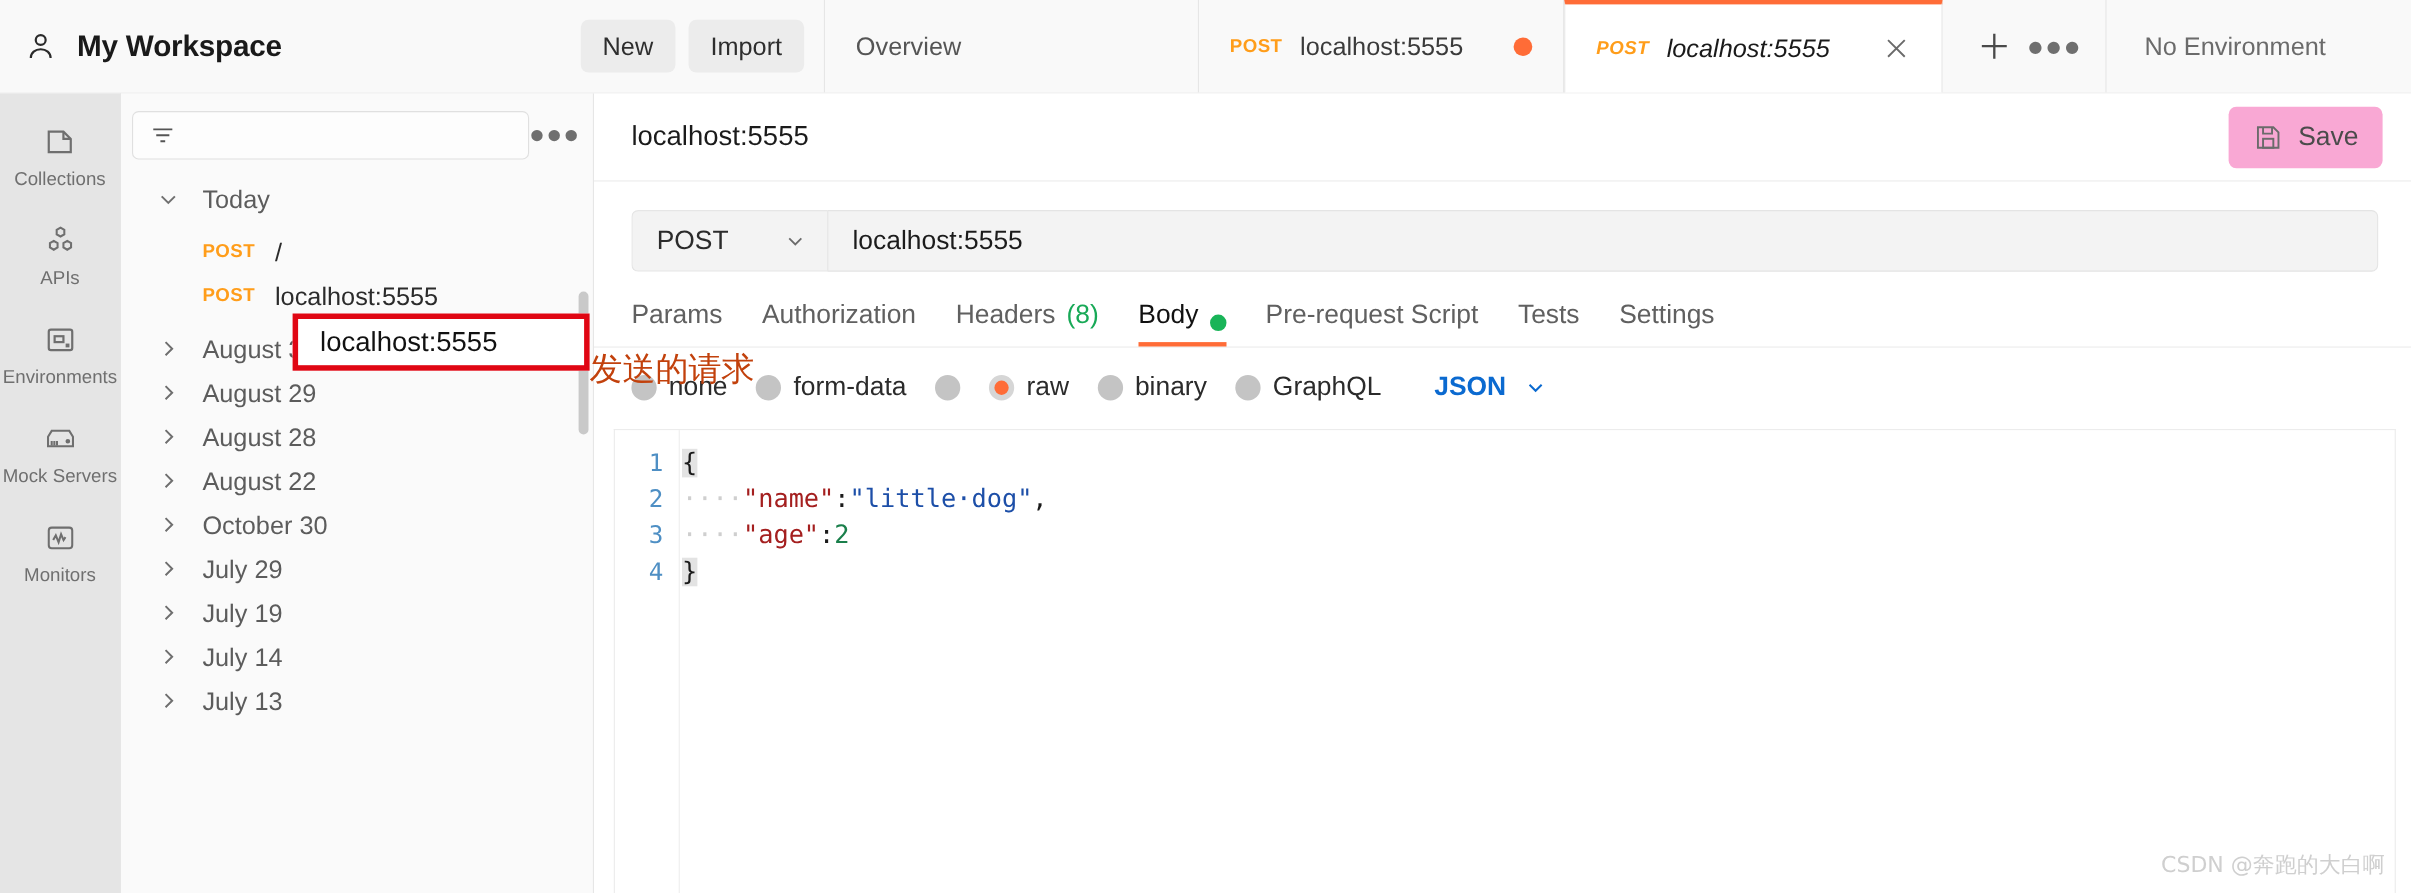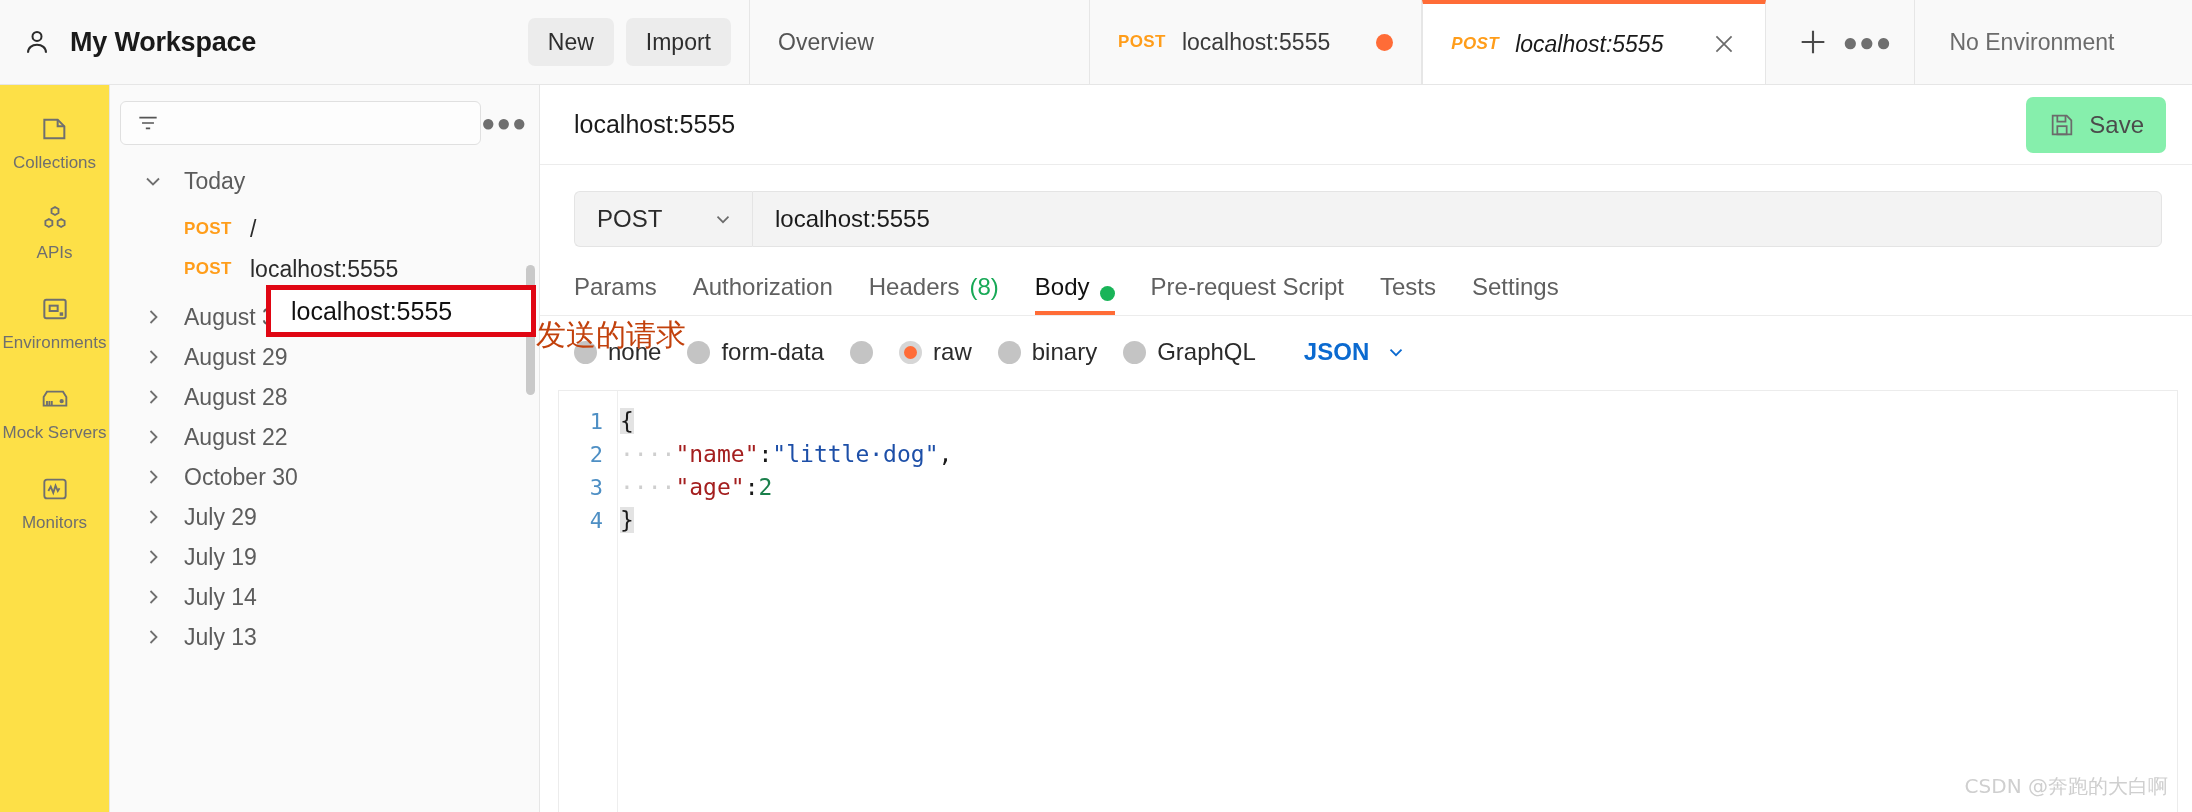--- a/index.html
+++ b/index.html
@@ -42,21 +42,21 @@
   .tab .close-x { margin-left: 48px; width: 26px; height: 26px; color: #6b6b6b; display: flex; align-items: center; justify-content: center; }
   .tab-actions { display: flex; align-items: center; padding: 0 20px; border-right: 1px solid #e6e6e6; }
   .plus-btn { width: 54px; height: 54px; display: flex; align-items: center; justify-content: center; color: #4a4a4a; cursor: pointer; }
   .dots-btn { width: 54px; height: 54px; display: flex; align-items: center; justify-content: center; color: #6f6f6f; cursor: pointer; font-size: 26px; letter-spacing: 1px; }
   .env-zone { display: flex; align-items: center; padding-left: 34px; font-size: 23px; color: #6b6b6b; flex: 1; min-width: 0; }
 
   
   .mainrow { flex: 1; display: flex; min-height: 0; }
 
   
-  .rail { width: 110px; background: #fde047; border-right: 1px solid #e6e6e6; display: flex; flex-direction: column; padding-top: 12px; flex: 0 0 110px; }
+  .rail { width: 110px; background: #e5e5e5; border-right: 1px solid #e6e6e6; display: flex; flex-direction: column; padding-top: 12px; flex: 0 0 110px; }
   .rail-item {
     height: 90px; display: flex; flex-direction: column; align-items: center; justify-content: center;
     cursor: pointer; color: #6f6f6f; gap: 7px;
   }
   .rail-item.selected { background: #e4e4e4; color: #1a1a1a; }
   .rail-item .rlabel { font-size: 17px; }
   .rail-icon { width: 34px; height: 34px; display: flex; align-items: center; justify-content: center; }
 
   
   .histpanel { width: 430px; background: #fafafa; border-right: 1px solid #e6e6e6; display: flex; flex-direction: column; position: relative; flex: 0 0 430px; }
@@ -87,21 +87,21 @@
     position: absolute; color: #c2410c; font-size: 30px; z-index: 30; white-space: nowrap;
     font-family: "DejaVu Sans", sans-serif;
   }
 
   
   .reqpane { flex: 1; background: #fff; display: flex; flex-direction: column; min-width: 0; }
   .req-header { height: 80px; display: flex; align-items: center; padding: 0 0 0 34px; border-bottom: 1px solid #ececec; }
   .req-title { font-size: 25px; color: #1b1b1b; }
   .rh-spacer { flex: 1; }
   .save-btn {
-    background: #86efac; border: none; border-radius: 7px; margin-right: 26px;
+    background: #f9a8d4; border: none; border-radius: 7px; margin-right: 26px;
     height: 56px; display: flex; align-items: center; gap: 13px; padding: 0 22px; cursor: pointer;
     font-size: 24px; color: #4b4b4b; font-family: "Liberation Sans", sans-serif;
   }
   .save-icon { width: 28px; height: 28px; display: flex; align-items: center; justify-content: center; color: #6b6b6b; }
 
   .urlrow { display: flex; padding: 26px 30px 0 34px; }
   .methodsel {
     width: 178px; height: 56px; background: #f3f3f3; border: 1px solid #e4e4e4; border-right: none;
     border-radius: 6px 0 0 6px; display: flex; align-items: center; justify-content: space-between;
     padding: 0 18px 0 22px; cursor: pointer;

